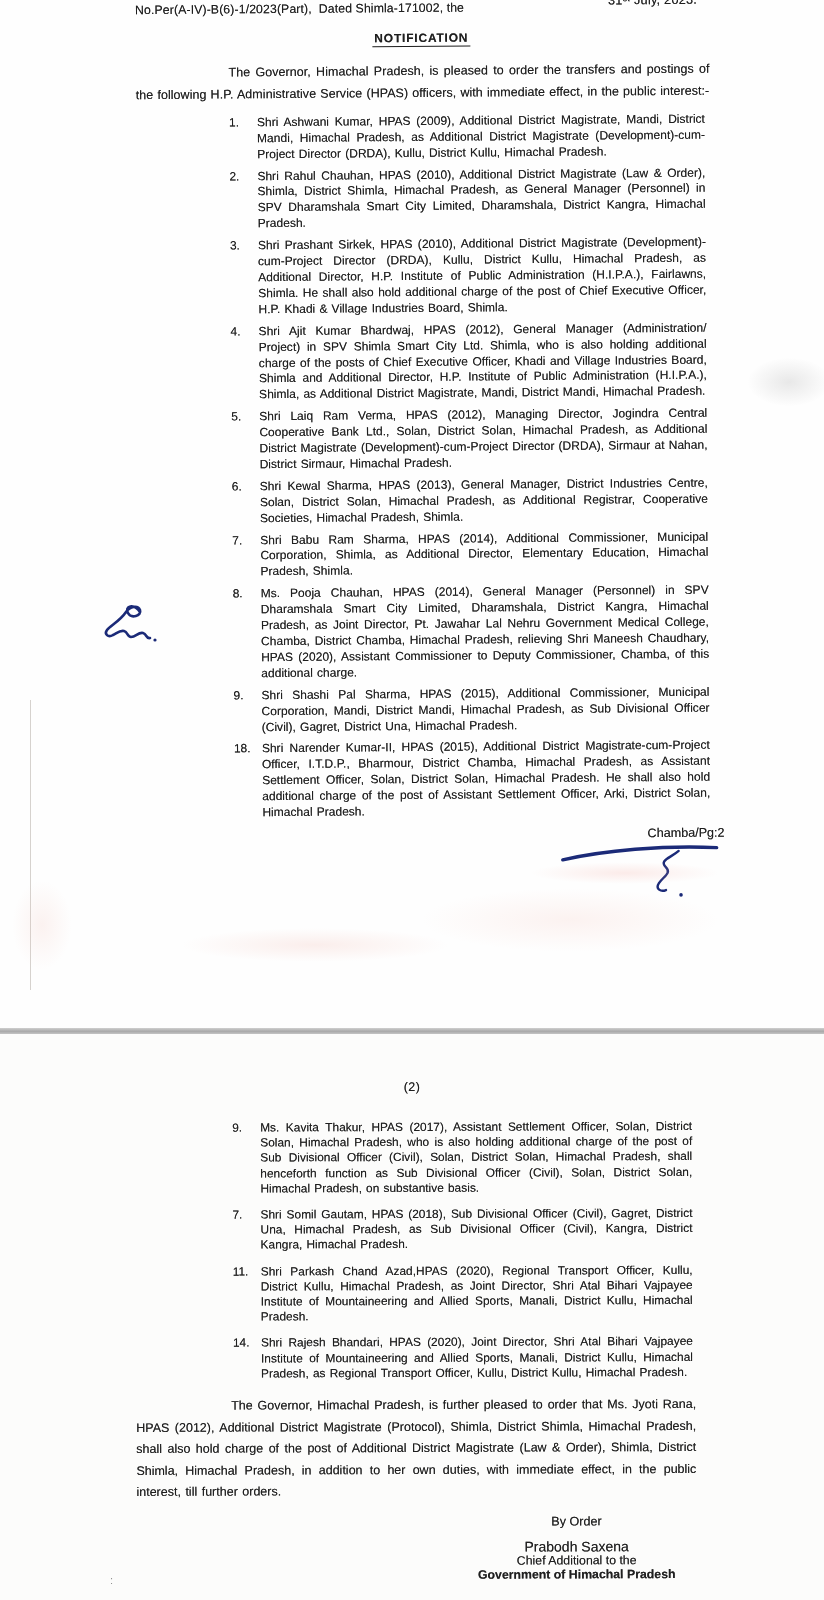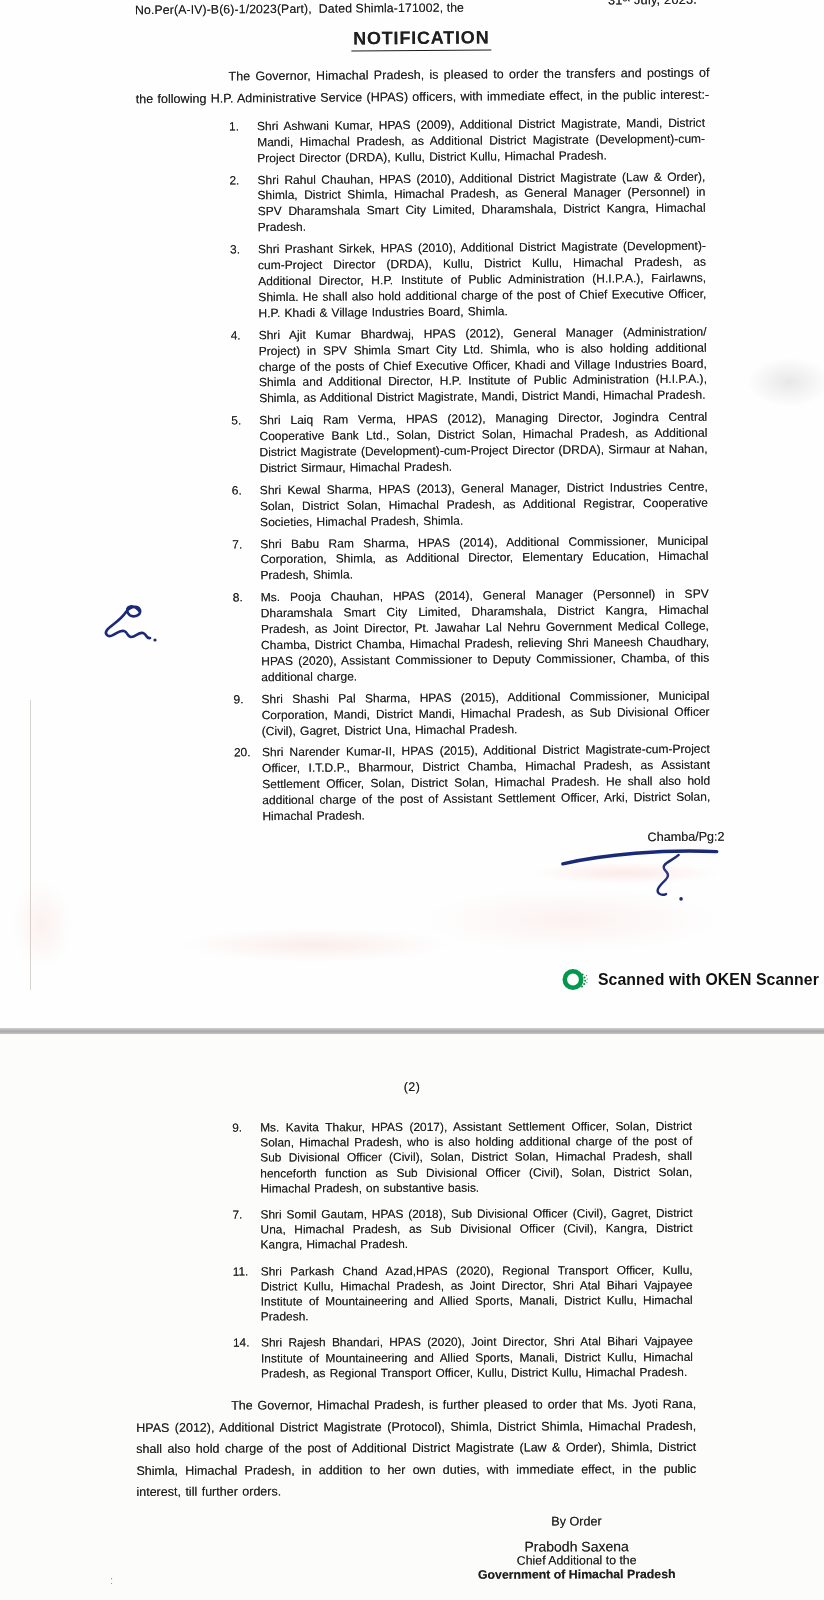--- a/index.html
+++ b/index.html
@@ -9,21 +9,21 @@
   .page1{height:1028px;background:#fefefe;}
   .page2{height:566px;background:#fcfcfb;}
   .divider{height:6px;width:100%;background:linear-gradient(#cfcfcf,#a9a9a9 55%,#c4c4c4);}
   .p1-rot{transform:rotate(-0.45deg);transform-origin:50% 0;}
   .p2-rot{transform:rotate(-0.2deg);transform-origin:50% 0;}
   .ink{text-shadow:0 0 .35px rgba(20,20,20,.65);}
   
   .ref-line{margin:1px 0 0 135px;font-size:12.3px;white-space:pre;letter-spacing:.1px;}
   .date-line{position:absolute;left:608px;top:-7px;font-size:12.8px;letter-spacing:.2px;}
   .title-wrap{text-align:center;margin:13px 0 0 18px;}
-  .title-text{display:inline-block;font-size:18px;font-weight:700;letter-spacing:.8px;
+  .title-text{display:inline-block;font-size:12px;font-weight:700;letter-spacing:.8px;
               border-bottom:1.7px solid #1c1c1c;padding:0 2px 1px 2px;}
   .intro{margin:13px 120px 0 135px;width:574px;font-size:12.5px;line-height:22.4px;
          text-align:justify;text-indent:93px;letter-spacing:.05px;word-spacing:.6px;}
   
   .list1{margin:9px 0 0 228px;width:476px;}
   .list2{margin:26px 0 0 232px;width:460px;}
   .item{display:flex;margin-bottom:6px;font-size:12px;line-height:15.9px;}
   .list2 .item{font-size:11.9px;line-height:15.2px;margin-bottom:11px;}
   .item .num{width:28px;flex:0 0 28px;}
   .item .itext{flex:1;text-align:justify;word-spacing:.8px;letter-spacing:.02px;}
@@ -100,21 +100,21 @@
         </div>
         <div class="item">
           <span class="num ink">8.</span>
           <div class="itext ink">Ms. Pooja Chauhan, HPAS (2014), General Manager (Personnel) in SPV Dharamshala Smart City Limited, Dharamshala, District Kangra, Himachal Pradesh, as Joint Director, Pt. Jawahar Lal Nehru Government Medical College, Chamba, District Chamba, Himachal Pradesh, relieving Shri Maneesh Chaudhary, HPAS (2020), Assistant Commissioner to Deputy Commissioner, Chamba, of this additional charge.</div>
         </div>
         <div class="item">
           <span class="num ink">9.</span>
           <div class="itext ink">Shri Shashi Pal Sharma, HPAS (2015), Additional Commissioner, Municipal Corporation, Mandi, District Mandi, Himachal Pradesh, as Sub Divisional Officer (Civil), Gagret, District Una, Himachal Pradesh.</div>
         </div>
         <div class="item">
-          <span class="num ink">20.</span>
+          <span class="num ink">18.</span>
           <div class="itext ink">Shri Narender Kumar-II, HPAS (2015), Additional District Magistrate-cum-Project Officer, I.T.D.P., Bharmour, District Chamba, Himachal Pradesh, as Assistant Settlement Officer, Solan, District Solan, Himachal Pradesh. He shall also hold additional charge of the post of Assistant Settlement Officer, Arki, District Solan, Himachal Pradesh.</div>
         </div>
       </div>
 
       <div class="contd-row">
         <span class="ink">Chamba/Pg:2</span>
         
         <svg class="sig-main" width="180" height="64" viewBox="0 0 180 64">
           <path d="M4 21 C 45 12, 105 7, 158 10" stroke="#1b2a78" stroke-width="3.4" fill="none" stroke-linecap="round"></path>
           <path d="M120 13 c -8 7 -20 9 -13 16 c 6 6 -2 9 -7 16 c -4 6 2 9 7 7" stroke="#1b2a78" stroke-width="2.4" fill="none" stroke-linecap="round"></path>
@@ -128,34 +128,20 @@
       <circle cx="55" cy="40" r="1.6" fill="#1b2a78"></circle>
     </svg>
 
     <div class="fold-line"></div>
     <div class="smudge sm-a"></div>
     <div class="smudge sm-b"></div>
     <div class="smudge sm-c"></div>
     <div class="smudge sm-d"></div>
     <div class="smudge sm-e"></div>
 
-    <div class="scan-badge">
-      <svg width="27" height="27" viewBox="0 0 27 27">
-        <circle cx="12" cy="13.5" r="8.2" fill="none" stroke="#00984c" stroke-width="4.6"></circle>
-        <circle cx="21.5" cy="8.5" r="1.1" fill="#1b7a45"></circle>
-        <circle cx="23.5" cy="11.5" r="1.0" fill="#1b7a45"></circle>
-        <circle cx="24.2" cy="14.8" r="1.0" fill="#1b7a45"></circle>
-        <circle cx="23.2" cy="18.0" r="1.1" fill="#1b7a45"></circle>
-        <circle cx="21.0" cy="20.6" r="1.0" fill="#1b7a45"></circle>
-        <circle cx="25.6" cy="9.6" r="0.6" fill="#1b7a45"></circle>
-        <circle cx="26.2" cy="13.0" r="0.6" fill="#1b7a45"></circle>
-        <circle cx="25.8" cy="16.6" r="0.6" fill="#1b7a45"></circle>
-      </svg>
-      <span class="label">Scanned with OKEN Scanner</span>
-    </div>
   </section>
 
   <div class="divider"></div>
 
   <section class="page page2">
     <div class="p2-rot">
       <div class="pagenum ink">(2)</div>
 
       <div class="list2">
         <div class="item">

